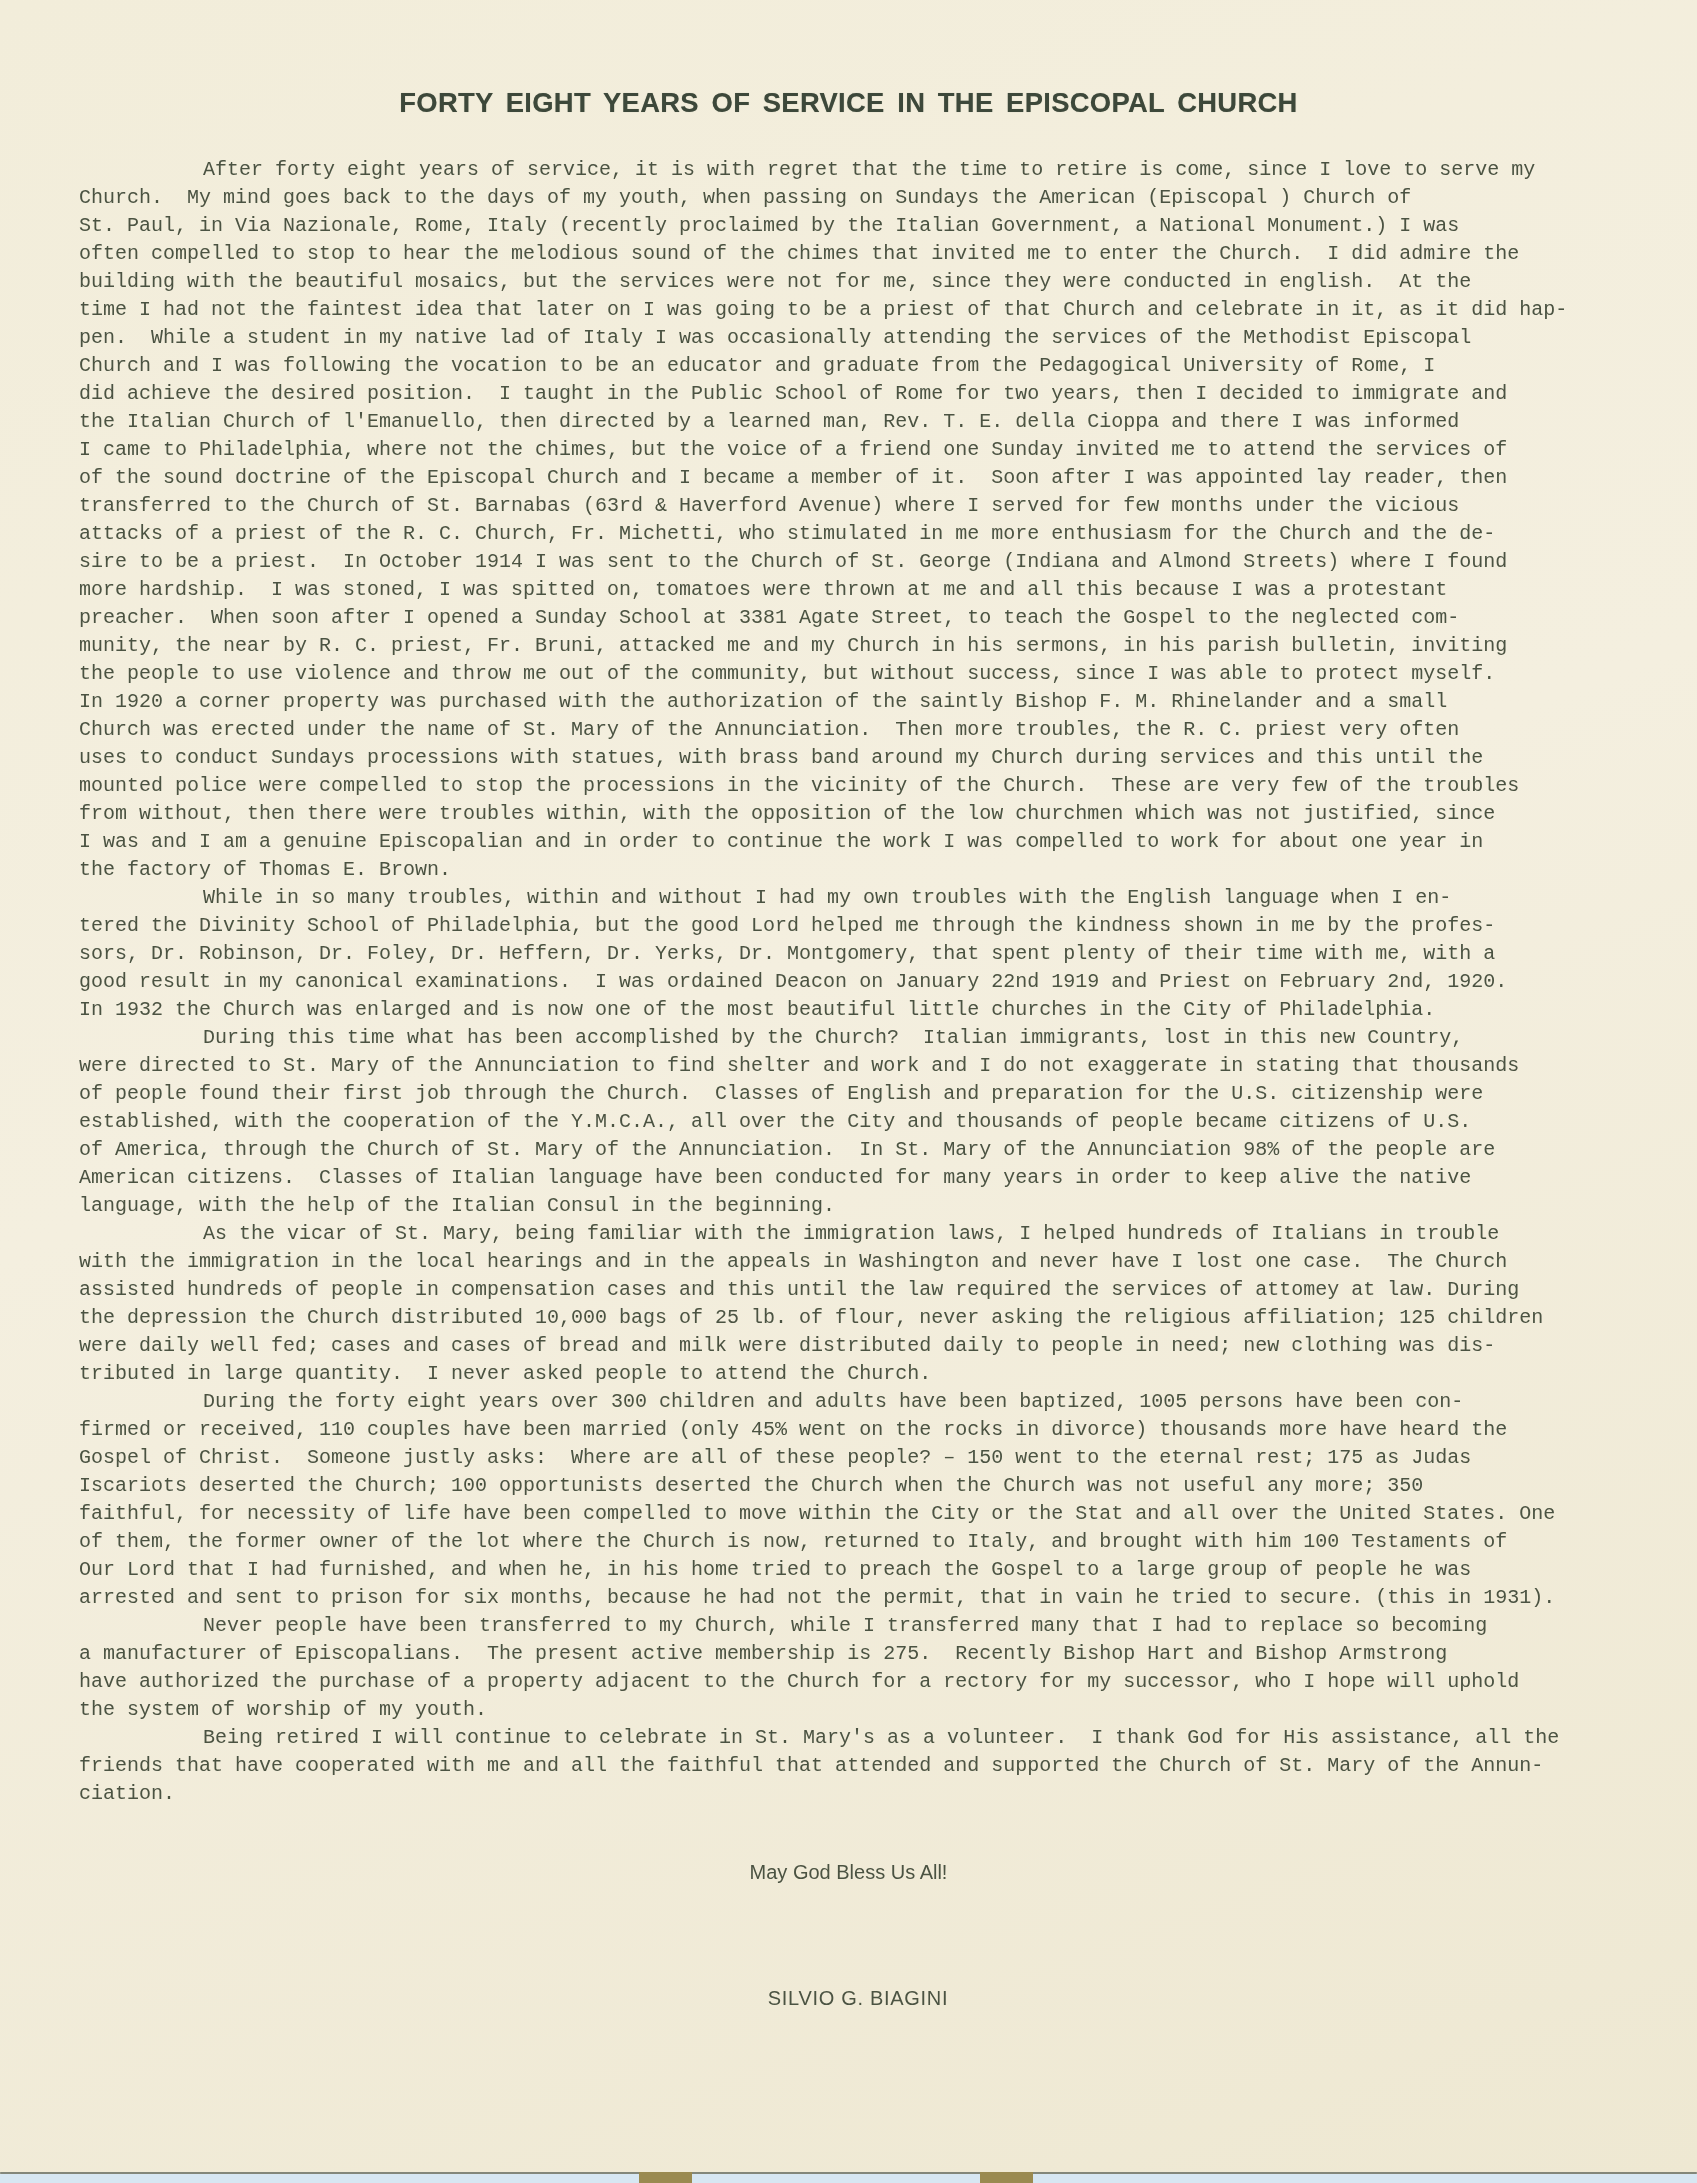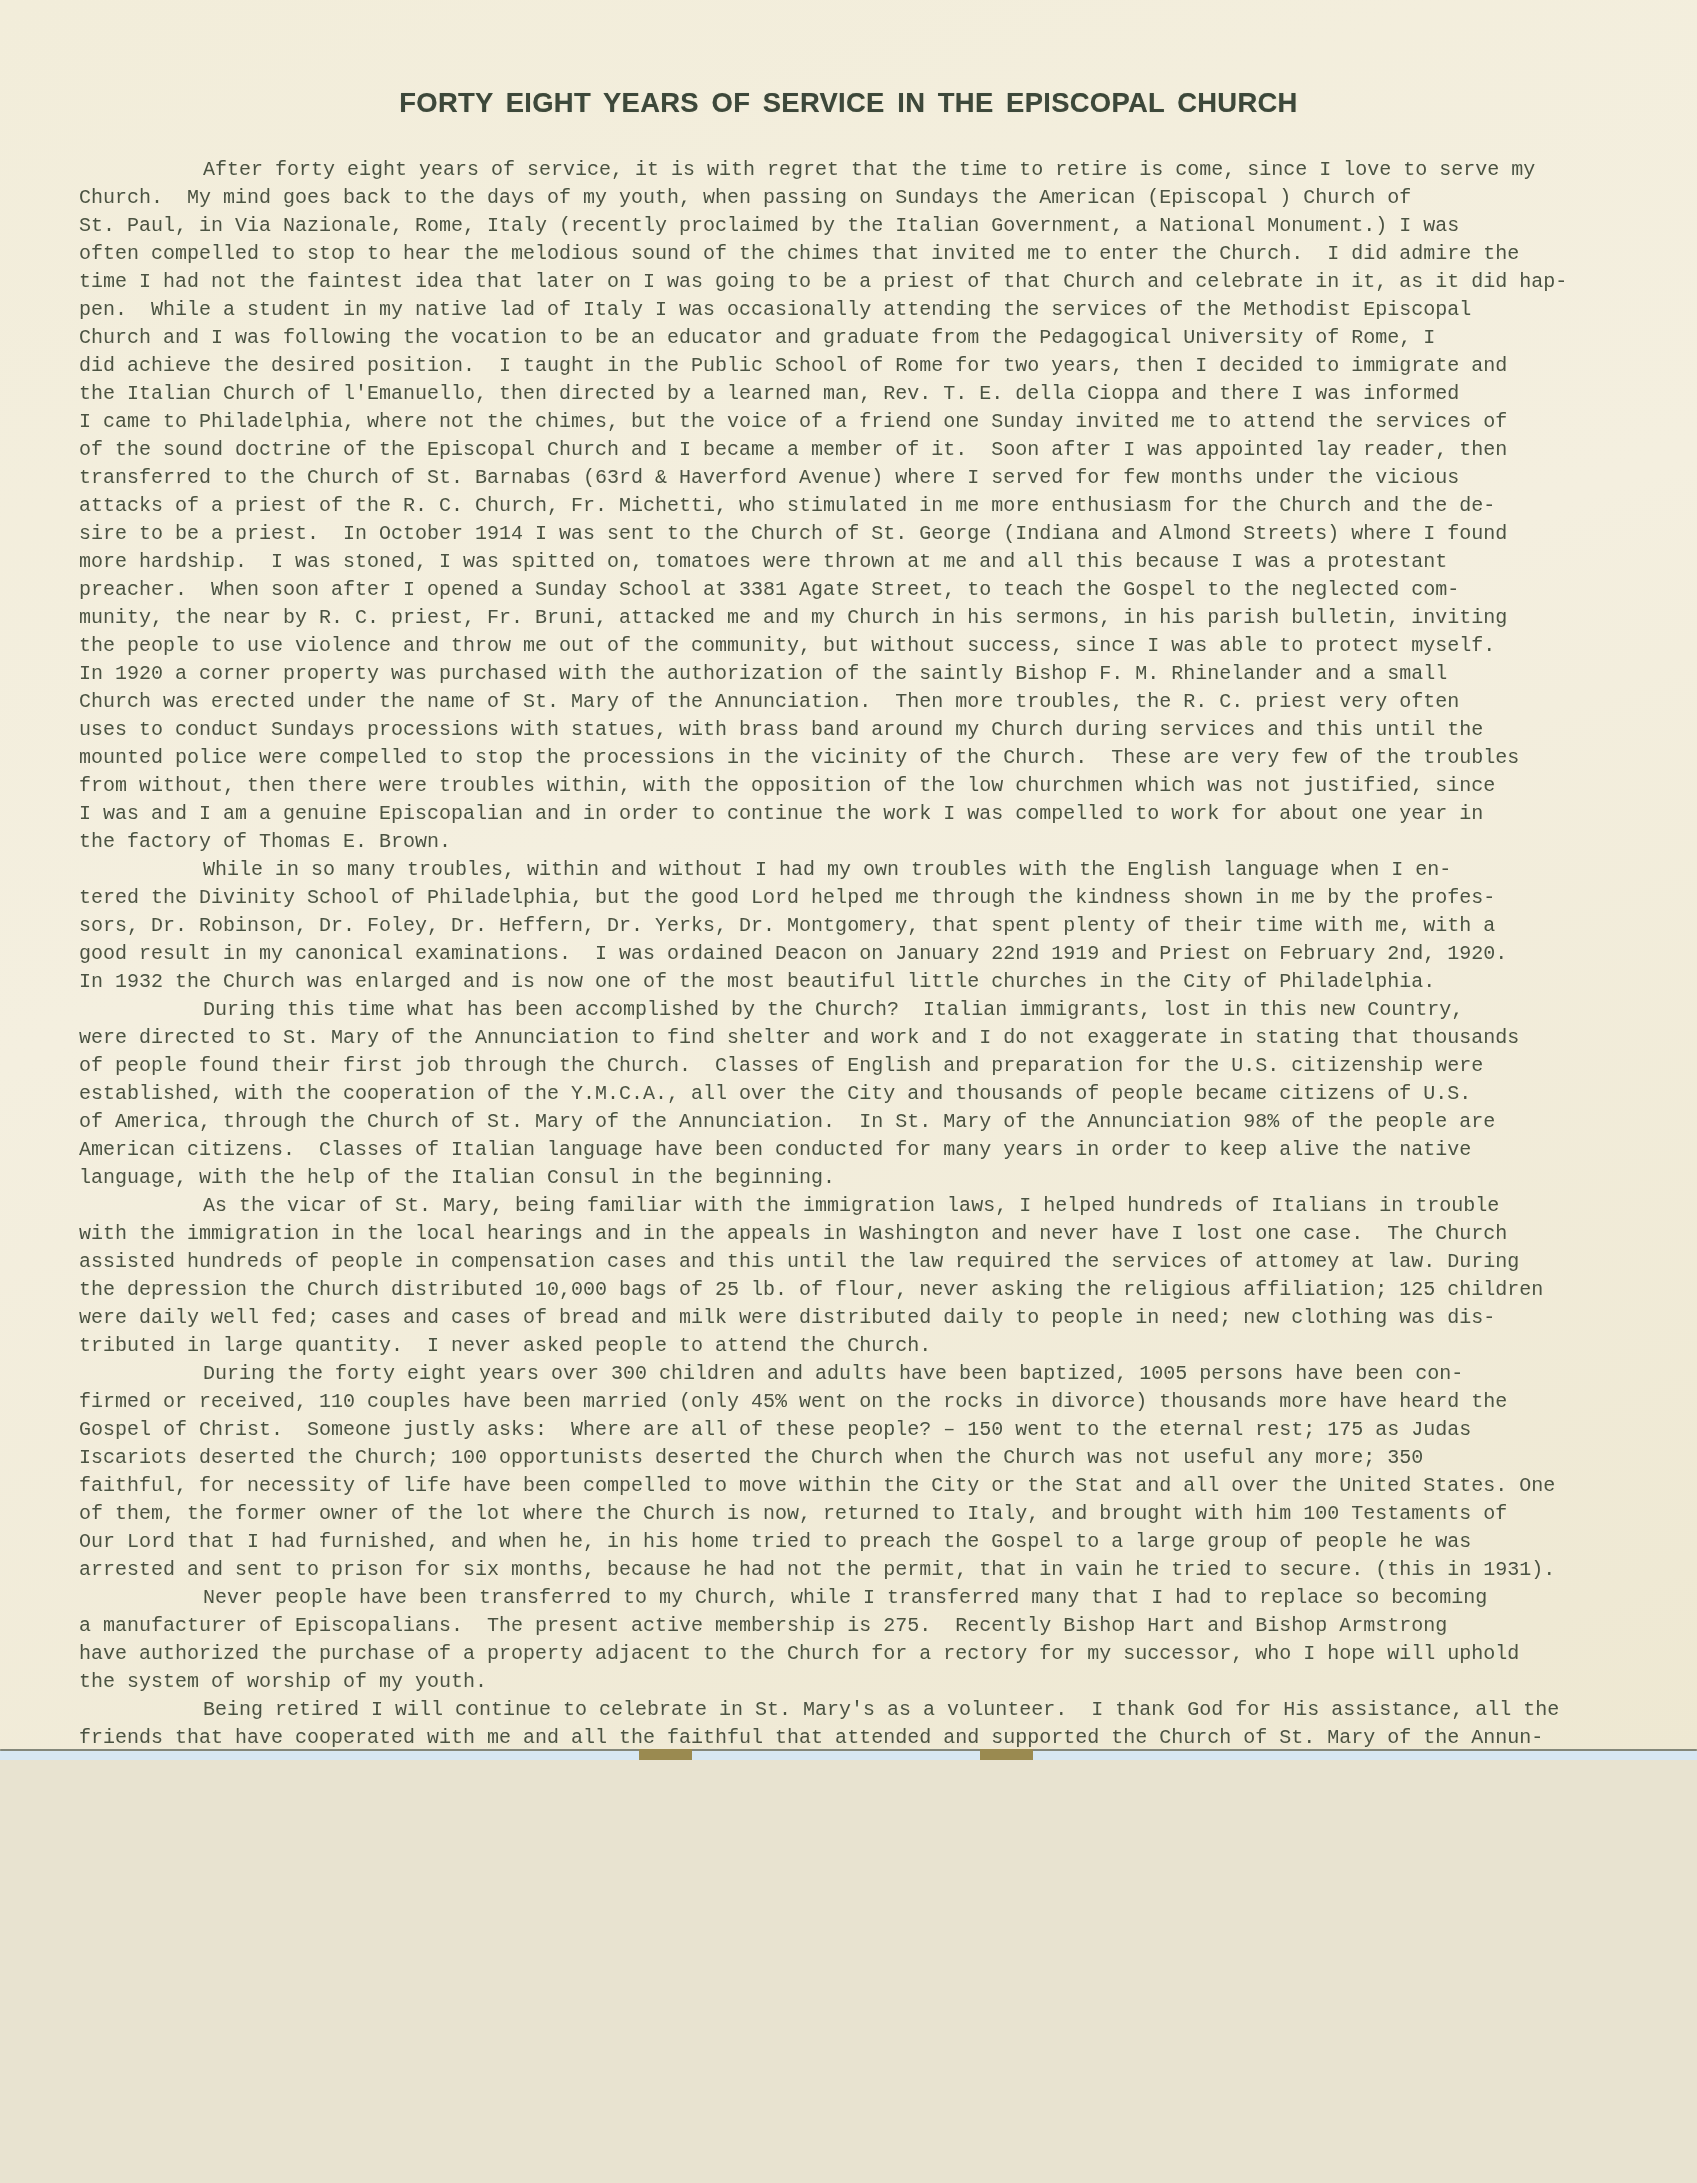--- a/index.html
+++ b/index.html
@@ -9,21 +9,21 @@
     --title-ink: #3d483a;
     --edge-band: #d7e7f2;
     --edge-line: #70756a;
     --edge-fragment: #9a8a50;
   }
   * { margin: 0; padding: 0; box-sizing: border-box; }
   html, body { background: #e8e3d0; }
   .page {
     position: relative;
     width: 1697px;
-    height: 1760px;
+    height: 2183px;
     margin: 0 auto;
     overflow: hidden;
     background: linear-gradient(160deg, var(--paper) 0%, #f4efdf 45%, var(--paper-shade) 100%);
   }
   .title {
     margin-top: 87px;
     text-align: center;
     font-family: "Liberation Sans", sans-serif;
     font-weight: 700;
     font-size: 27.4px;
@@ -81,20 +81,21 @@
 
 <div class="page">
   <h1 class="title">FORTY EIGHT YEARS OF SERVICE IN THE EPISCOPAL CHURCH</h1>
 
   <div class="document-body">
       <div class="paragraph">
         <div class="line first">After forty eight years of service, it is with regret that the time to retire is come, since I love to serve my</div>
         <div class="line">Church.  My mind goes back to the days of my youth, when passing on Sundays the American (Episcopal ) Church of</div>
         <div class="line">St. Paul, in Via Nazionale, Rome, Italy (recently proclaimed by the Italian Government, a National Monument.) I was</div>
         <div class="line">often compelled to stop to hear the melodious sound of the chimes that invited me to enter the Church.  I did admire the</div>
+        <div class="line">building with the beautiful mosaics, but the services were not for me, since they were conducted in english.  At the</div>
         <div class="line">time I had not the faintest idea that later on I was going to be a priest of that Church and celebrate in it, as it did hap-</div>
         <div class="line">pen.  While a student in my native lad of Italy I was occasionally attending the services of the Methodist Episcopal</div>
         <div class="line">Church and I was following the vocation to be an educator and graduate from the Pedagogical University of Rome, I</div>
         <div class="line">did achieve the desired position.  I taught in the Public School of Rome for two years, then I decided to immigrate and</div>
         <div class="line">the Italian Church of l'Emanuello, then directed by a learned man, Rev. T. E. della Cioppa and there I was informed</div>
         <div class="line">I came to Philadelphia, where not the chimes, but the voice of a friend one Sunday invited me to attend the services of</div>
         <div class="line">of the sound doctrine of the Episcopal Church and I became a member of it.  Soon after I was appointed lay reader, then</div>
         <div class="line">transferred to the Church of St. Barnabas (63rd &amp; Haverford Avenue) where I served for few months under the vicious</div>
         <div class="line">attacks of a priest of the R. C. Church, Fr. Michetti, who stimulated in me more enthusiasm for the Church and the de-</div>
         <div class="line">sire to be a priest.  In October 1914 I was sent to the Church of St. George (Indiana and Almond Streets) where I found</div>

